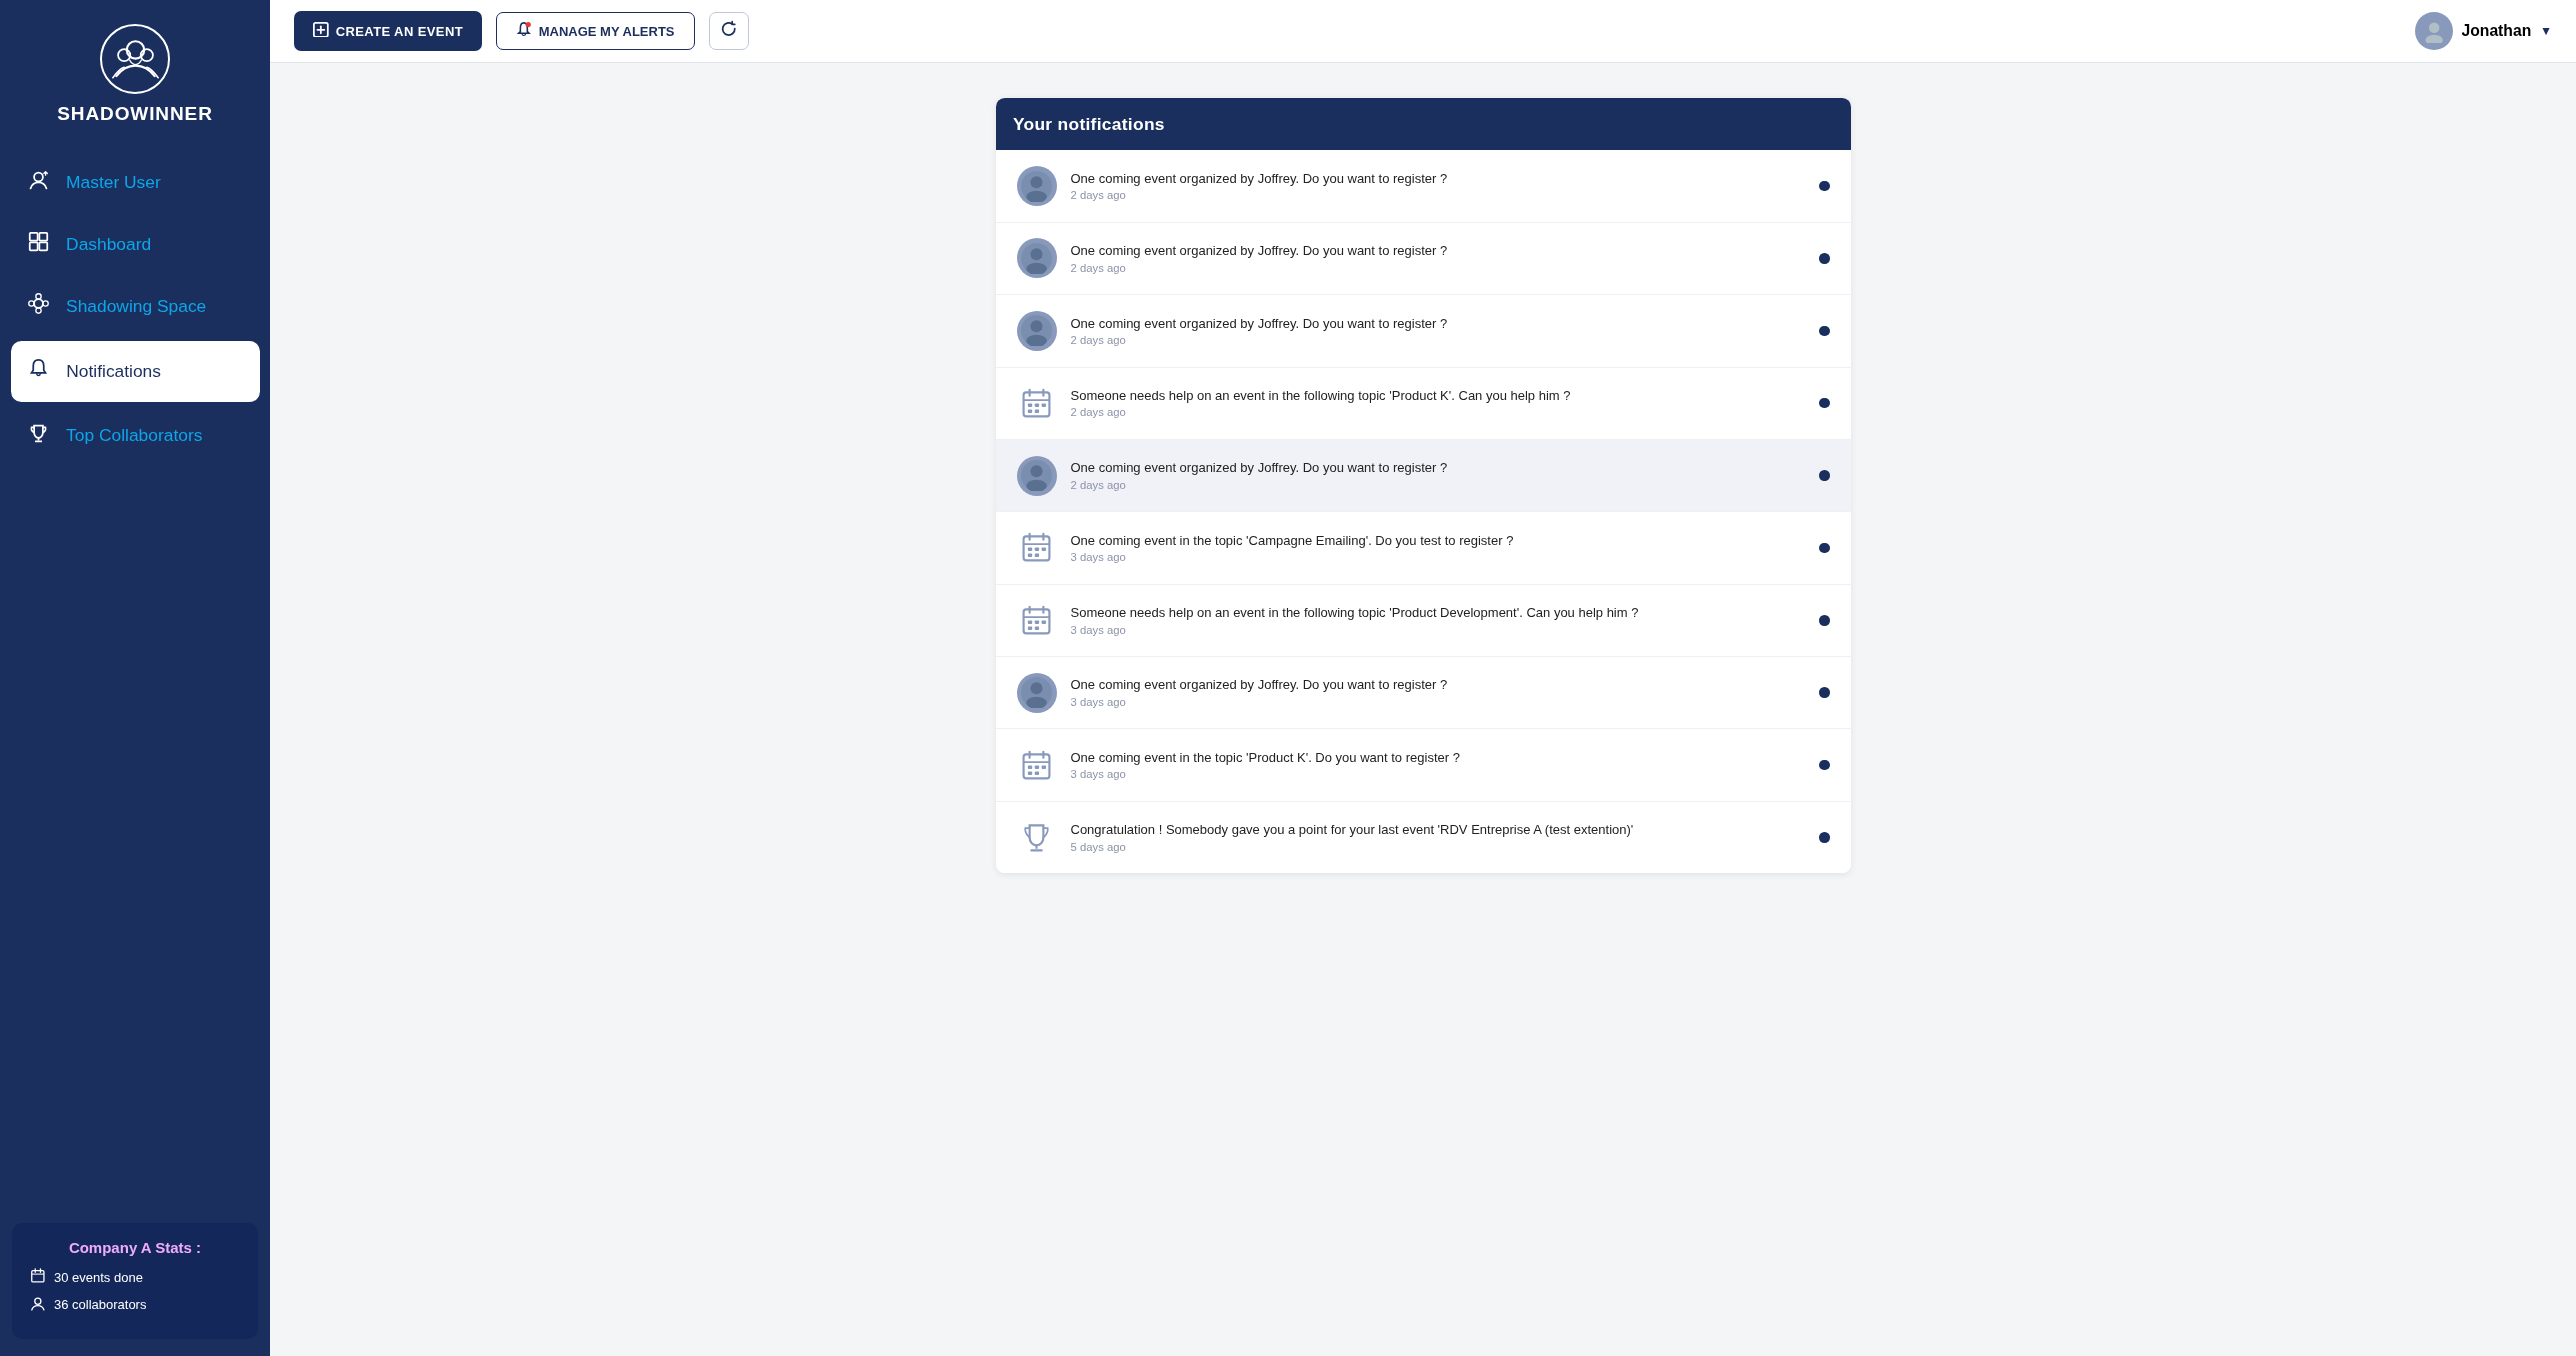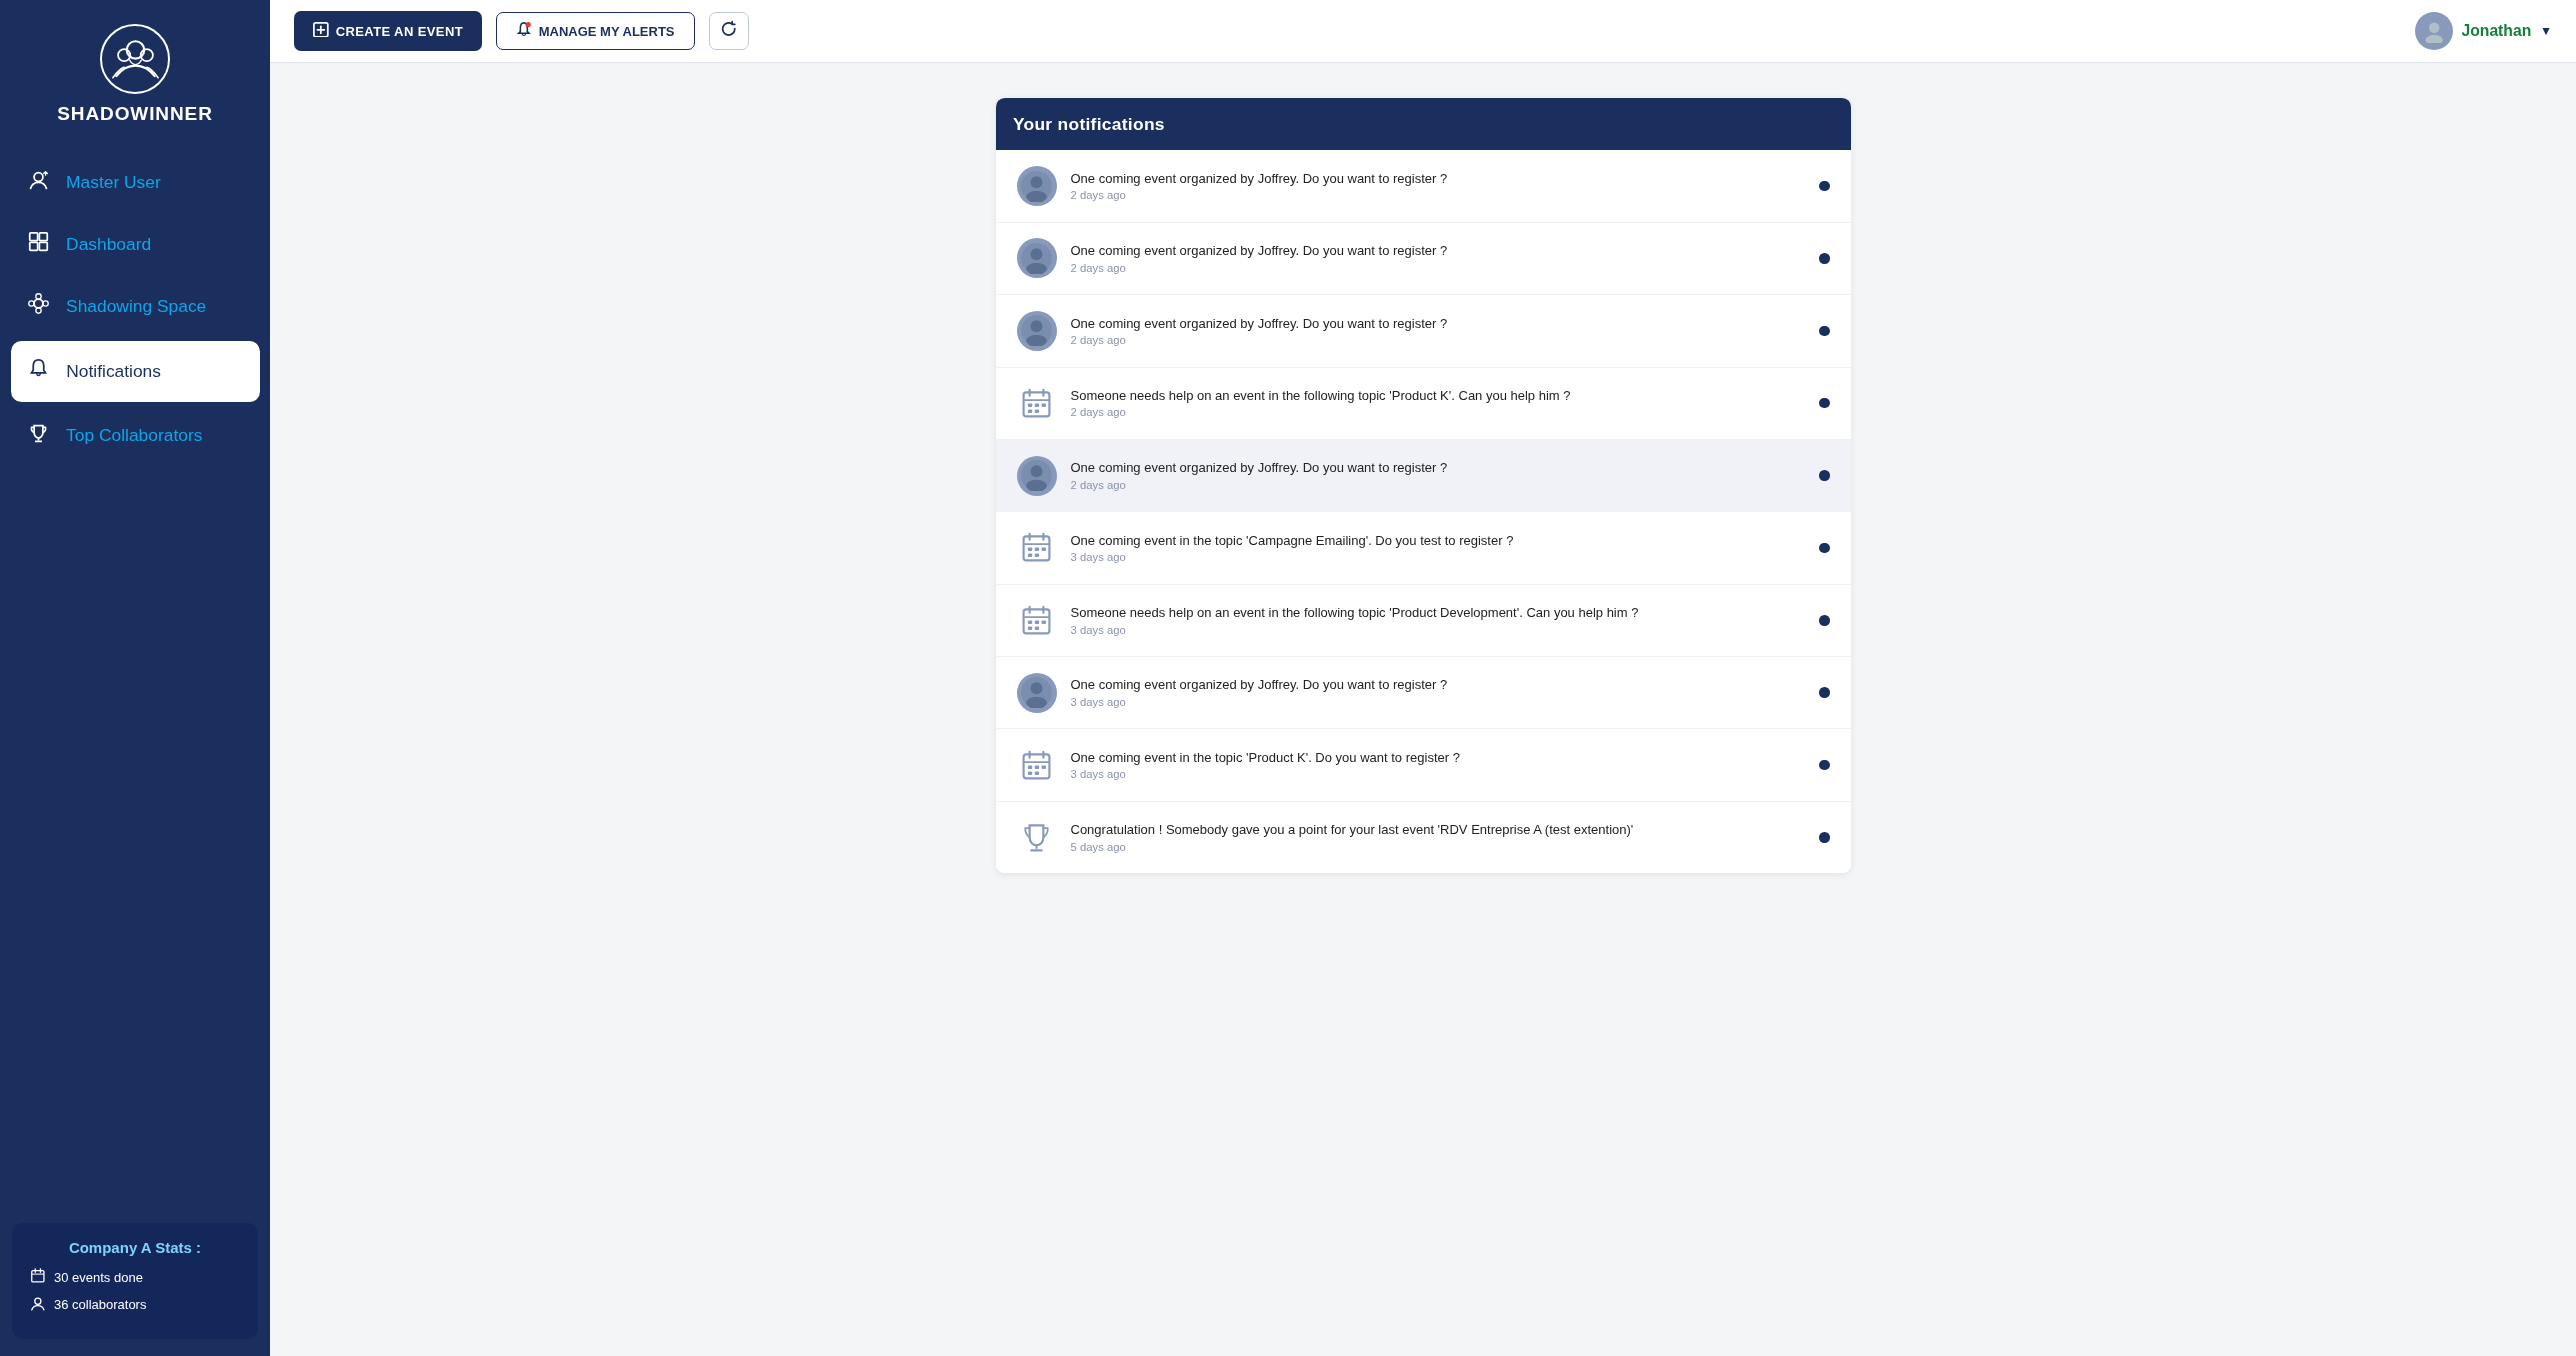--- a/index.html
+++ b/index.html
@@ -75,21 +75,21 @@
     }
     .sidebar-stats {
       background: #14275a;
       border-radius: 10.5px;
       margin: 8.7px 12.2px 17.4px;
       padding: 15.7px 17.4px;
     }
     .sidebar-stats-title {
       font-size: 15px;
       font-weight: 600;
-      color: #7dd3fc;
+      color: #f0abfc;
       margin-bottom: 12.2px;
       text-align: center;
     }
     .sidebar-stat-row {
       display: flex;
       align-items: center;
       gap: 8.7px;
       color: white;
       font-size: 13px;
       margin-bottom: 8.7px;
@@ -172,21 +172,21 @@
       overflow: hidden;
       display: flex;
       align-items: center;
       justify-content: center;
       font-size: 17.4px;
       color: white;
     }
     .topbar-username {
       font-size: 15.7px;
       font-weight: 600;
-      color: #15803d;
+      color: #000000;
     }
     .topbar-chevron {
       font-size: 12.2px;
       color: #1a2f5e;
     }
 
     
     .content {
       flex: 1;
       overflow-y: auto;

